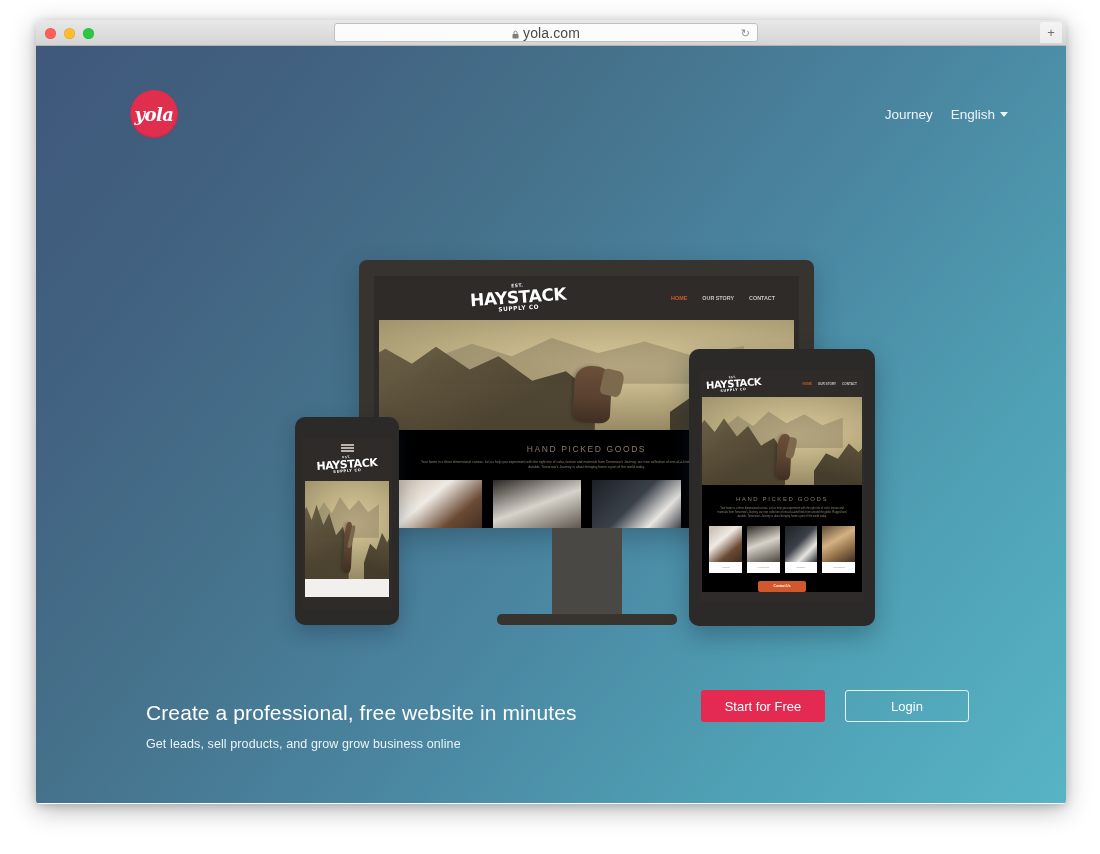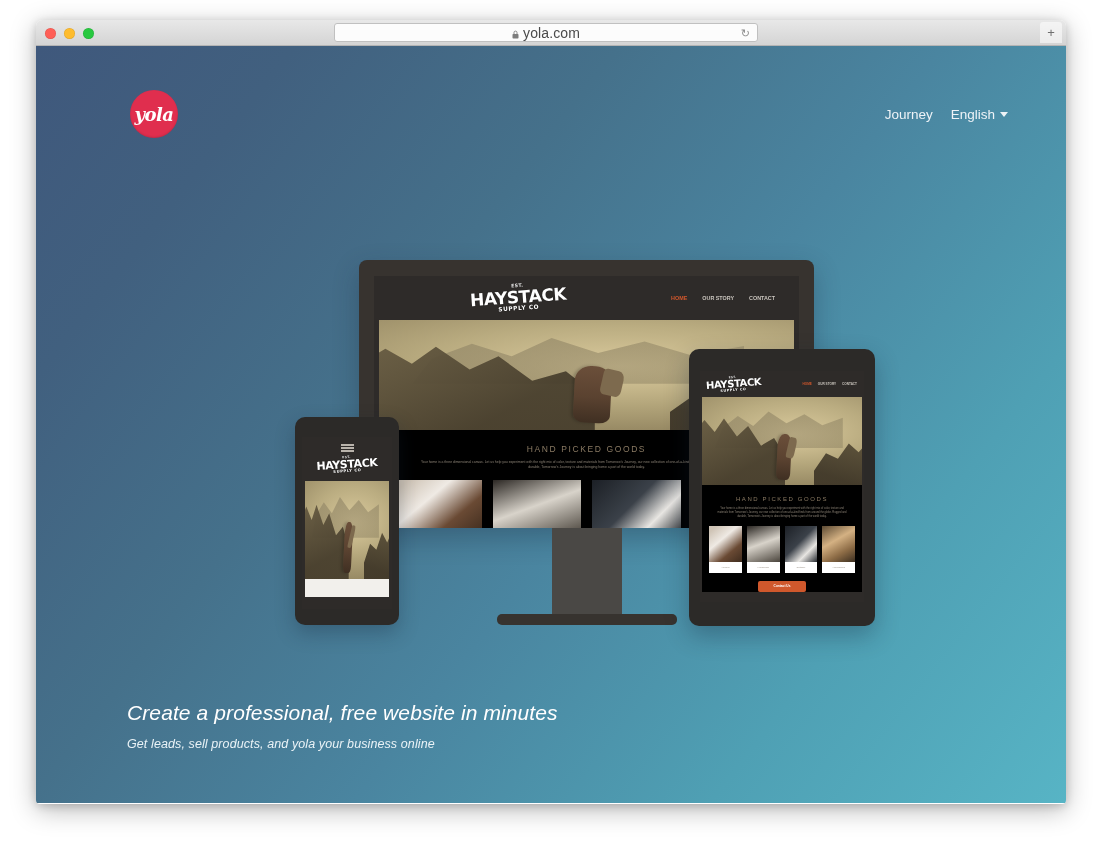--- a/index.html
+++ b/index.html
@@ -368,23 +368,22 @@
   .tablet .hs-para { font-size: 2.6px; padding: 5px 14px 0 14px; }
   .tablet .hs-products { padding: 7px 7px 0 7px; gap: 5px; }
   .tablet .hs-prod-wrap { flex: 1; }
   .tablet .hs-prod { height: 36px; }
   .tablet .hs-caption { font-size: 2.4px; padding: 4px 0; }
   .tablet .hs-btn { width: 48px; font-size: 3.2px; padding: 3.5px 0; margin-top: 8px; }
 
   
   .hero-copy {
     position: absolute;
-    left: 91px;
+    left: 110px;
     top: 654px;
-    font-style: italic;
   }
   .hero-headline {
     color: #ffffff;
     font-size: 21px;
     font-weight: normal;
     letter-spacing: 0.1px;
     line-height: 1.2;
   }
   .hero-sub {
     color: #eaf3f7;
@@ -573,20 +572,22 @@
             </div>
             <div class="hs-btn">Contact Us</div>
           </div>
         </div>
       </div>
 
     </div>
 
     <div class="hero-copy">
       <h1 class="hero-headline">Create a professional, free website in minutes</h1>
-      <p class="hero-sub">Get leads, sell products, and yola your business online</p>
+      <p class="hero-sub">Get leads, sell products, and grow grow business online</p>
     </div>
 
     <div class="cta-group">
+      <div class="btn btn-primary">Start for Free</div>
+      <div class="btn btn-secondary">Login</div>
     </div>
 
   </div>
 </div>
 
 </body></html>

